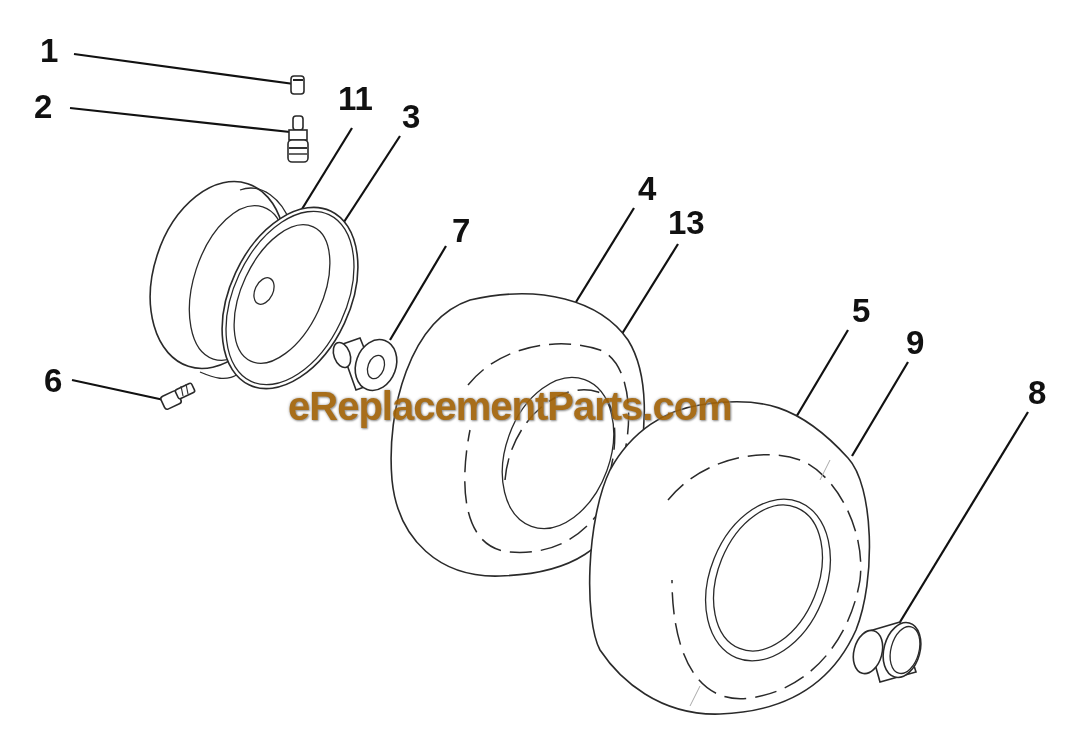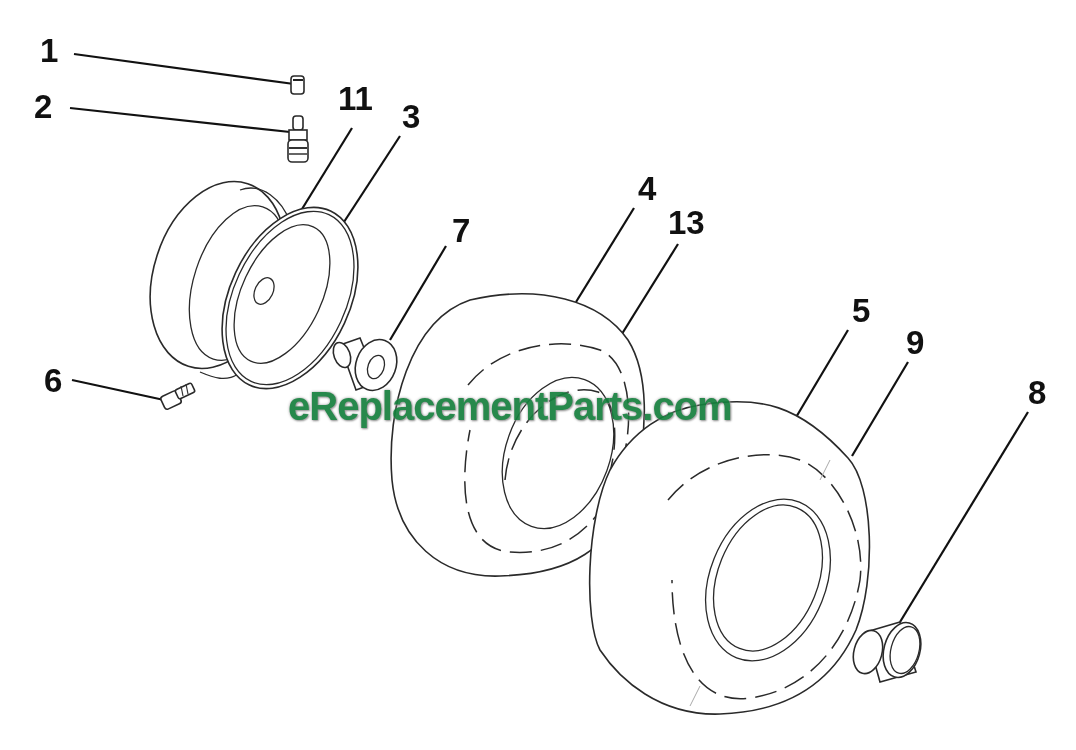--- a/index.html
+++ b/index.html
@@ -3,21 +3,21 @@
 <meta charset="utf-8">
 <style>
   html, body { margin: 0; padding: 0; background: #ffffff; }
   body { width: 1076px; height: 750px; overflow: hidden; position: relative; font-family: "Liberation Sans", sans-serif; }
   #diagram { position: absolute; left: 0; top: 0; width: 1076px; height: 750px; }
   .part { fill: #ffffff; stroke: #2a2a2a; stroke-width: 1.6; }
   .part-thin { fill: none; stroke: #2a2a2a; stroke-width: 1.3; }
   .dash { fill: none; stroke: #2a2a2a; stroke-width: 1.5; stroke-dasharray: 22 9; }
   .leader { stroke: #111111; stroke-width: 2.2; fill: none; }
   .callout { position: absolute; font-size: 33px; font-weight: bold; color: #111111; line-height: 1; }
-  .watermark { position: absolute; left: 288px; top: 384px; font-size: 40px; font-weight: bold; color: #15803d;
+  .watermark { position: absolute; left: 288px; top: 384px; font-size: 40px; font-weight: bold; color: #a16207;
                text-shadow: 0 0 3px #9a9a9a, 1px 1px 2px #8a8a8a; letter-spacing: -1px; opacity: 0.92; }
 </style>
 </head>
 <body>
 
 <svg id="diagram" viewBox="0 0 1076 750" xmlns="http://www.w3.org/2000/svg">
 
   <g>
     <line class="leader" x1="74" y1="54" x2="294" y2="84"></line>
     <line class="leader" x1="70" y1="108" x2="290" y2="132"></line>

